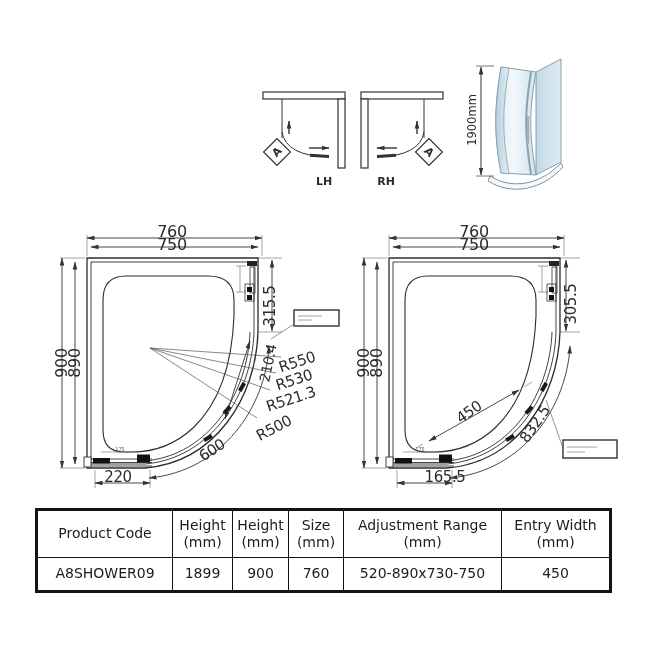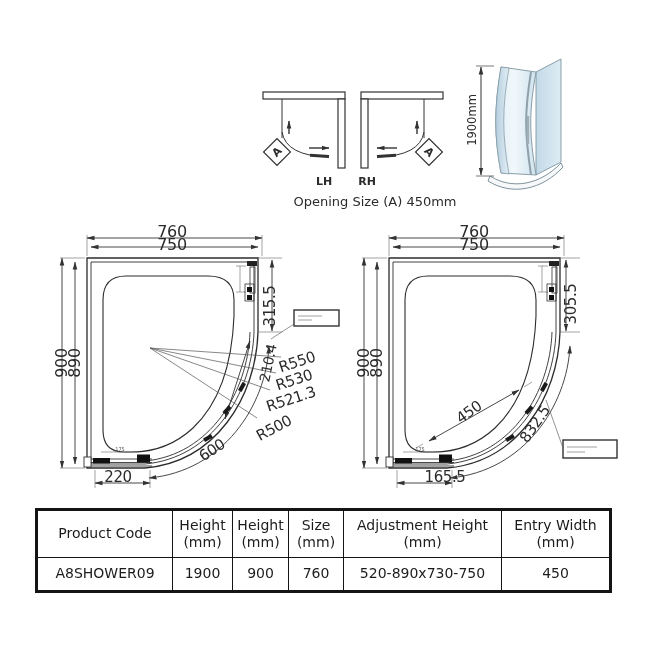--- a/index.html
+++ b/index.html
@@ -174,24 +174,23 @@
     <rect x="505.5" y="436" width="9" height="4" fill="#1a1a1a" transform="rotate(-30 510 438)"></rect>
   </g>
   <g>
     <rect x="563" y="440" width="54" height="18" fill="#fff" stroke="#333" stroke-width="1.4"></rect>
     <path d="M567,447 H597 M567,452 H585" stroke="#888" stroke-width="0.8"></path>
     <path d="M563,448 L546,400" stroke="#666" stroke-width="0.7"></path>
   </g>
 </svg>
 
 <div class="lbl handlbl" style="left:324px;top:181px;">LH</div>
-<div class="lbl handlbl" style="left:367px;top:181px;">RH</div>
+<div class="lbl handlbl" style="left:386px;top:181px;">RH</div>
 <div class="lbl alabel" style="left:277px;top:152px;transform:translate(-50%,-50%) rotate(-45deg);">A</div>
 <div class="lbl alabel" style="left:429px;top:152px;transform:translate(-50%,-50%) rotate(45deg);">A</div>
-<div class="lbl caption" style="left:375px;top:201px;">Opening Size (A) 450mm</div>
 <div class="lbl" style="left:472px;top:120px;font-size:11.5px;letter-spacing:0;transform:translate(-50%,-50%) rotate(-90deg);">1900mm</div>
 
 <div class="lbl dimbig" style="left:172px;top:231px;">760</div>
 <div class="lbl dimbig" style="left:172px;top:244px;">750</div>
 <div class="lbl dimbig rot90" style="left:61px;top:363px;">900</div>
 <div class="lbl dimbig rot90" style="left:74px;top:363px;">890</div>
 <div class="lbl dim rot90" style="left:270px;top:306px;">315.5</div>
 <div class="lbl dim" style="left:268px;top:363px;font-size:14px;transform:translate(-50%,-50%) rotate(-78deg);">210.4</div>
 <div class="lbl dim" style="left:297px;top:362px;transform:translate(-50%,-50%) rotate(-18deg);">R550</div>
 <div class="lbl dim" style="left:294px;top:380px;transform:translate(-50%,-50%) rotate(-18deg);">R530</div>
@@ -232,33 +231,33 @@
           </th>
       <th>
             <div>Height</div>
             <div>(mm)</div>
           </th>
       <th>
             <div>Size</div>
             <div>(mm)</div>
           </th>
       <th>
-            <div>Adjustment Height</div>
+            <div>Adjustment Range</div>
             <div>(mm)</div>
           </th>
       <th>
             <div>Entry Width</div>
             <div>(mm)</div>
           </th>
     </tr>
   </thead>
   <tbody>
     <tr>
       <td>A8SHOWER09</td>
-      <td>1900</td>
+      <td>1899</td>
       <td>900</td>
       <td>760</td>
       <td>520-890x730-750</td>
       <td>450</td>
     </tr>
   </tbody>
 </table>
 
 </div>
 

